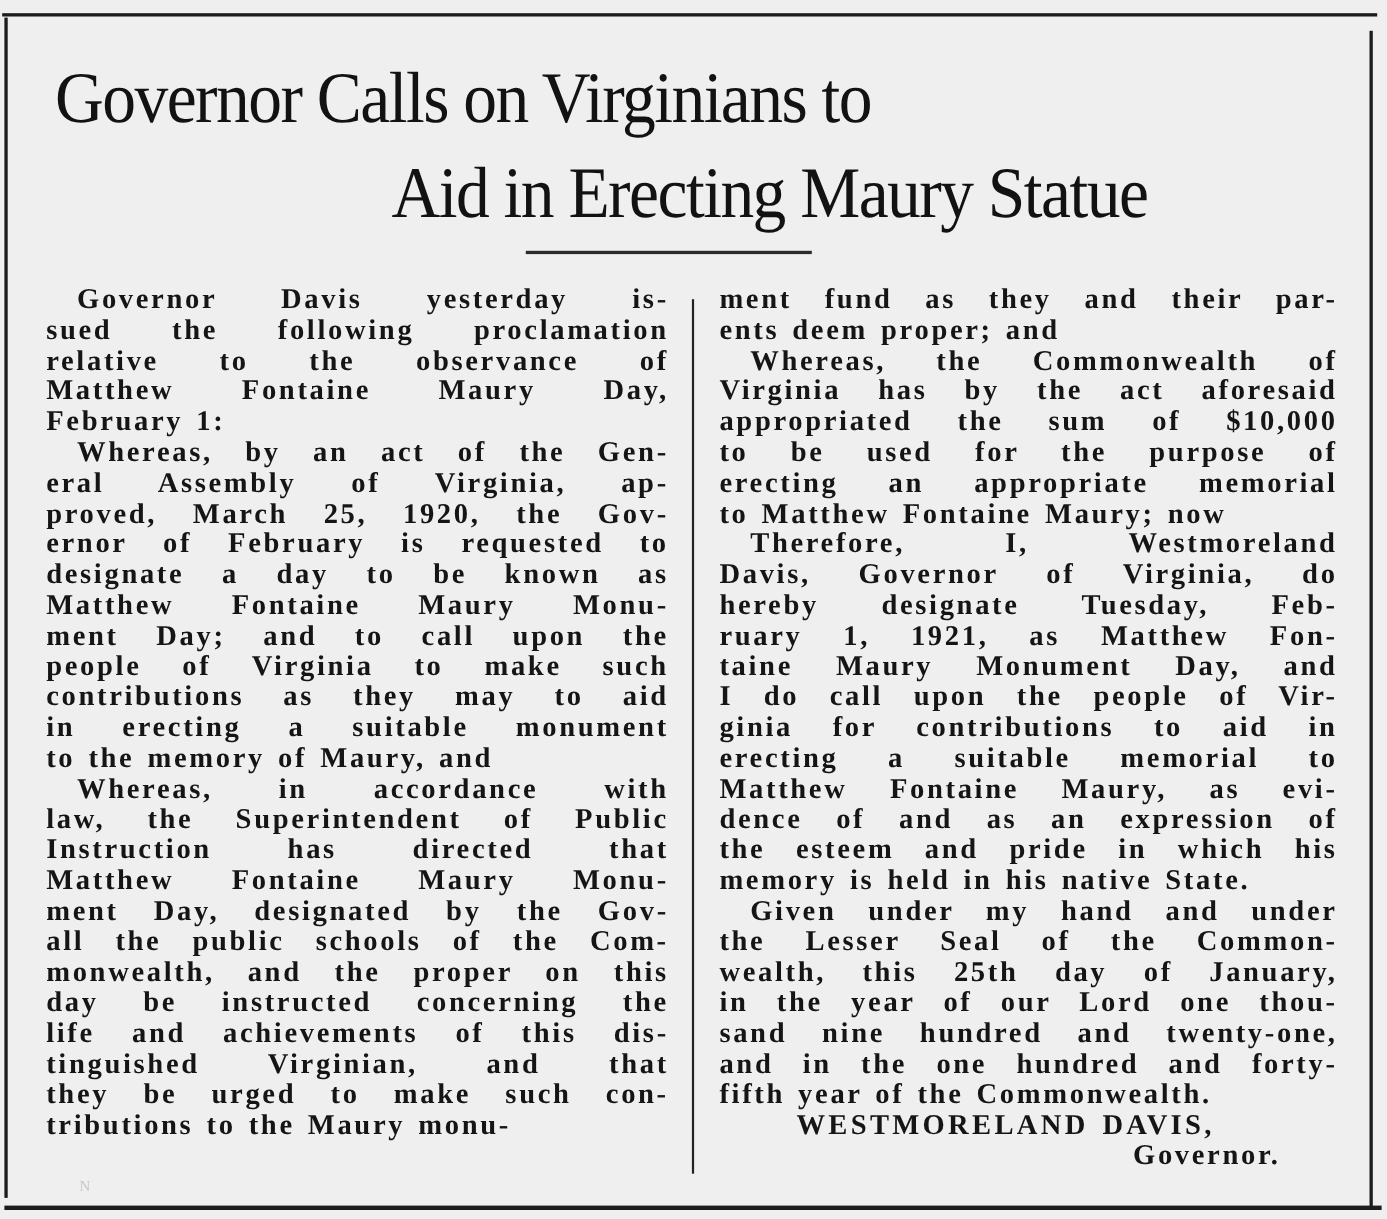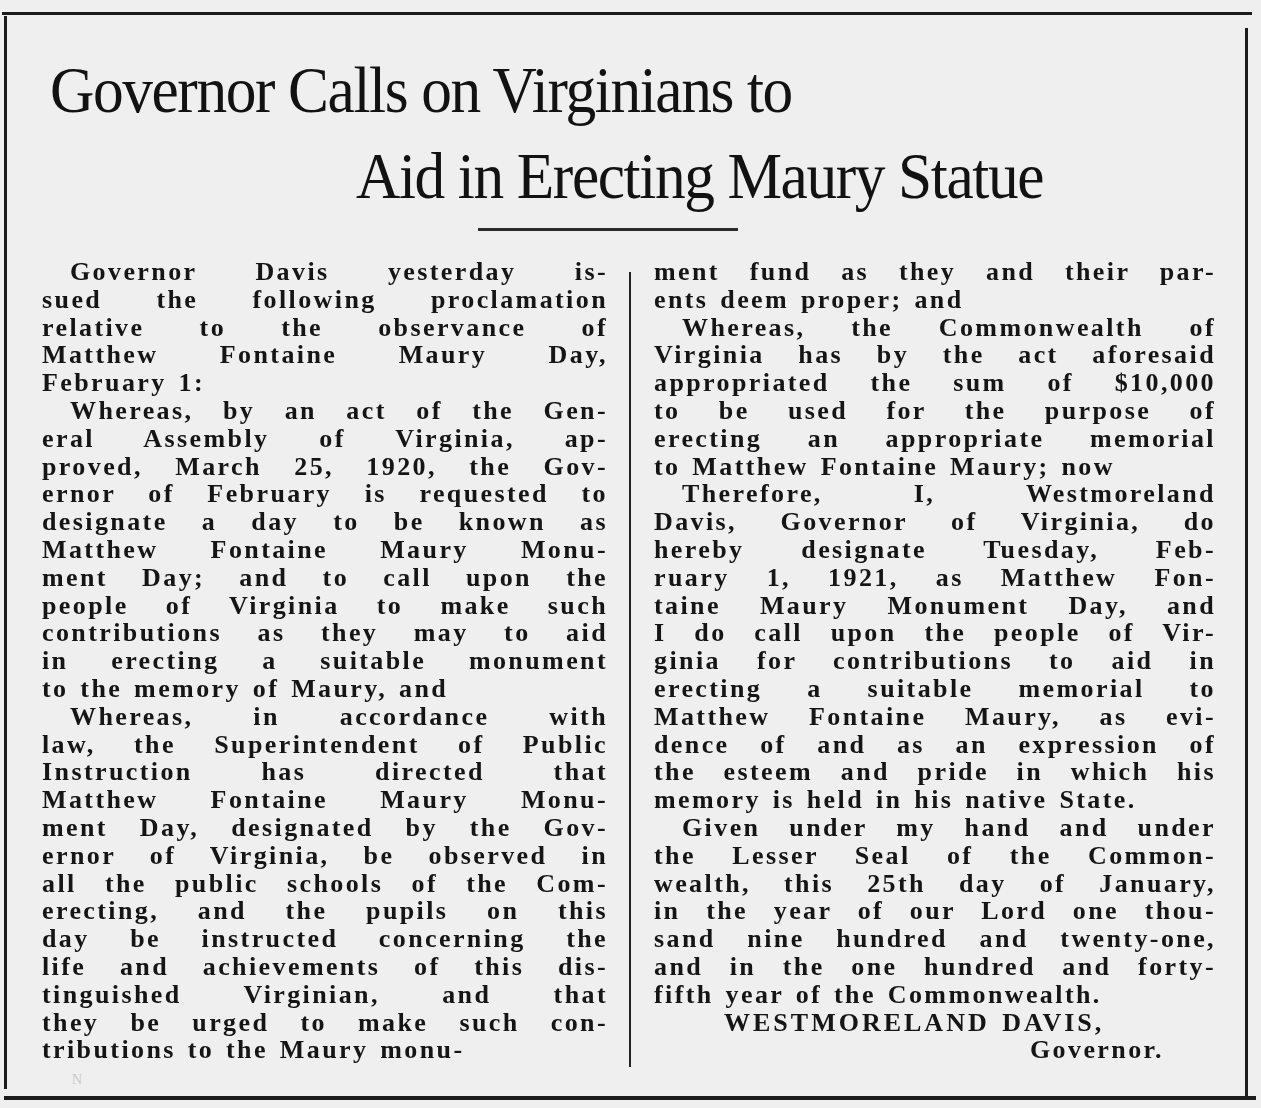--- a/index.html
+++ b/index.html
@@ -161,23 +161,22 @@
       <span class="ln">contributions as they may to aid</span>
       <span class="ln">in erecting a suitable monument</span>
       <span class="ln last">to the memory of Maury, and</span>
     </p>
     <p class="para">
       <span class="ln indent">Whereas, in accordance with</span>
       <span class="ln">law, the Superintendent of Public</span>
       <span class="ln">Instruction has directed that</span>
       <span class="ln">Matthew Fontaine Maury Monu-</span>
       <span class="ln">ment Day, designated by the Gov-</span>
-      <span class="ln">ernor of Virginia, be observed in</span>
       <span class="ln">all the public schools of the Com-</span>
-      <span class="ln">erecting, and the pupils on this</span>
+      <span class="ln">monwealth, and the proper on this</span>
       <span class="ln">day be instructed concerning the</span>
       <span class="ln">life and achievements of this dis-</span>
       <span class="ln">tinguished Virginian, and that</span>
       <span class="ln">they be urged to make such con-</span>
       <span class="ln last">tributions to the Maury monu-</span>
     </p>
   </div>
 <div class="column-divider"></div>
 <div class="column col-right" id="col-right">
     <p class="para">

